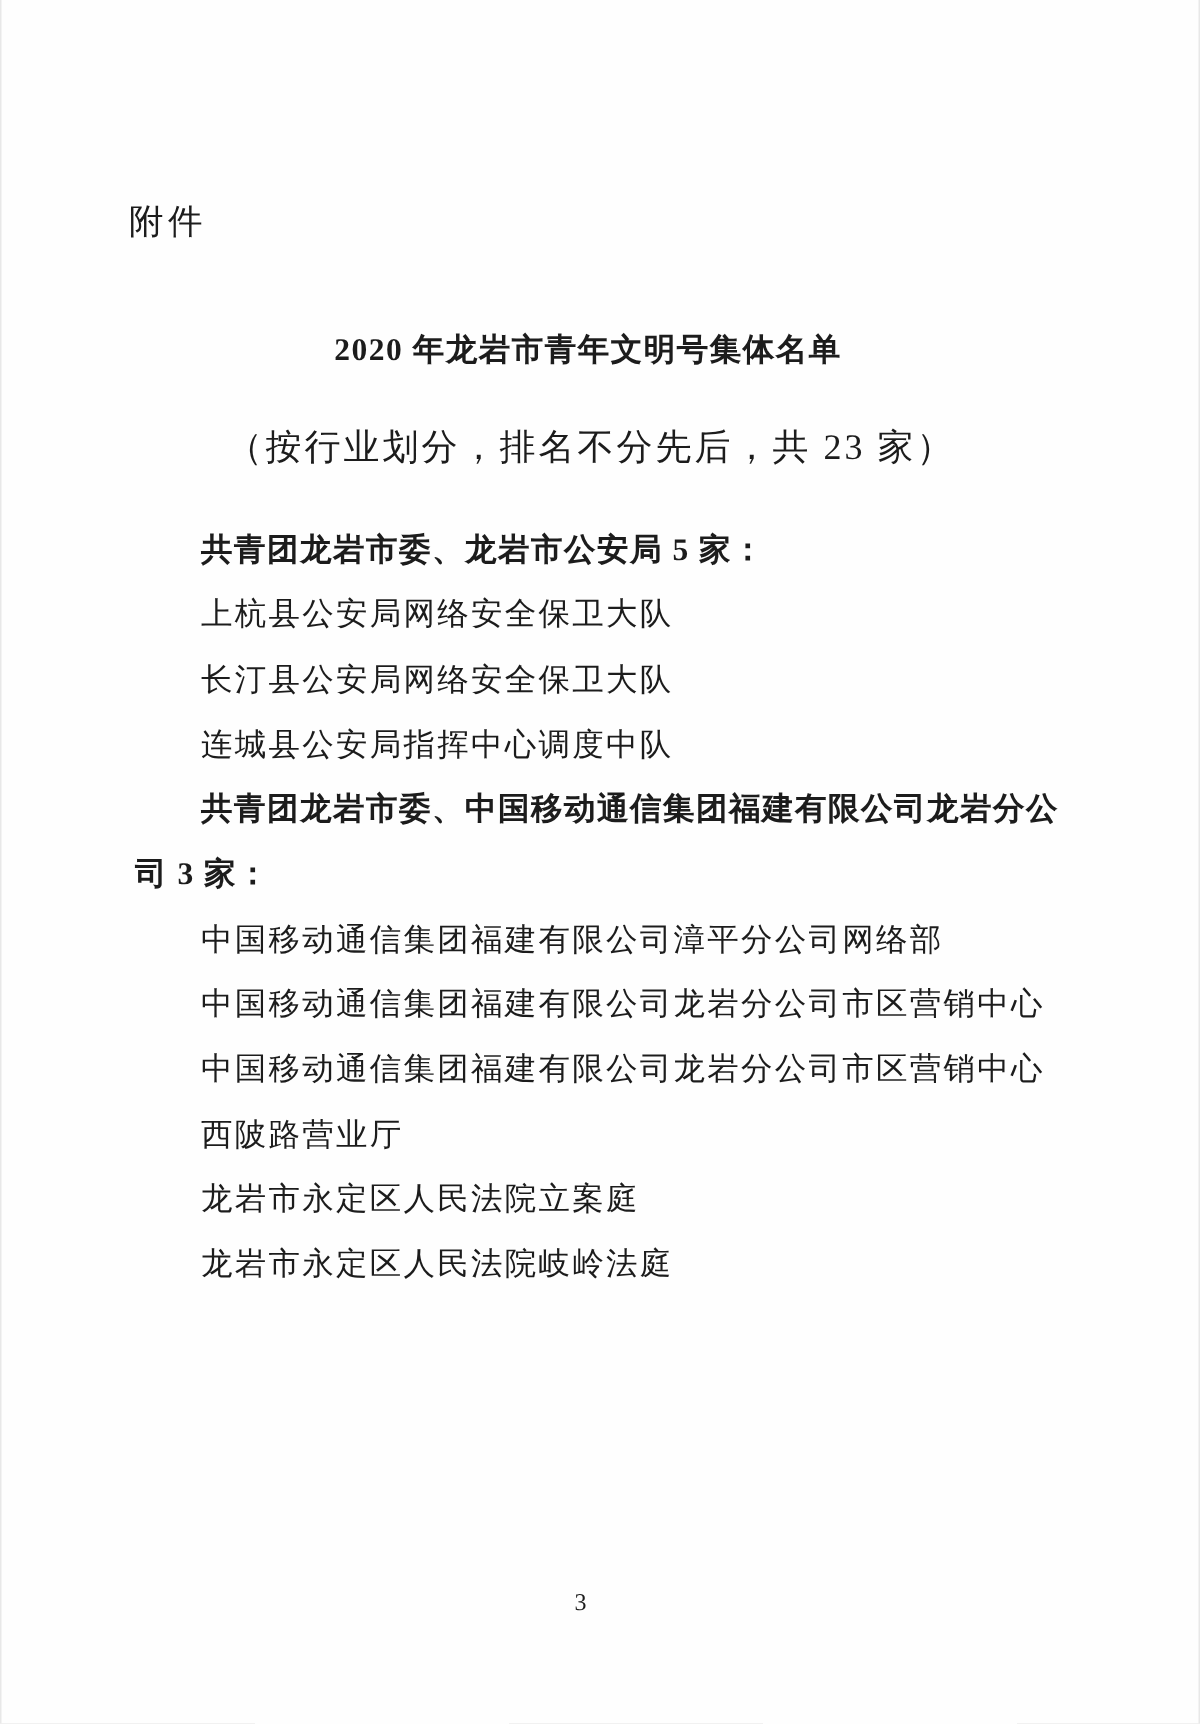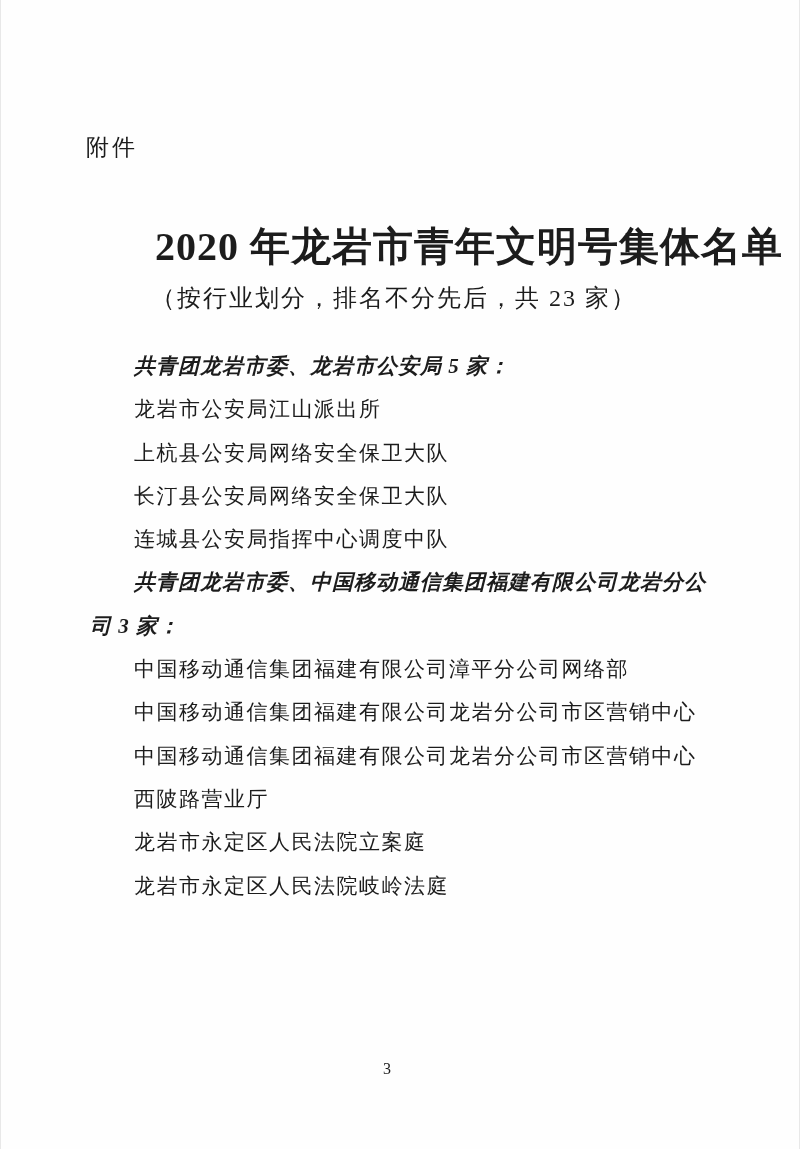--- a/index.html
+++ b/index.html
@@ -24,22 +24,22 @@
     font-size: 23px;
     letter-spacing: 3px;
     white-space: nowrap;
   }
   .doc-title {
     position: absolute;
     left: 0;
     top: 219px;
     width: 782px;
     margin: 0;
-    text-align: right;
-    font-size: 40px;
+    text-align: center;
+    font-size: 21px;
     font-weight: bold;
     letter-spacing: 1px;
     white-space: nowrap;
   }
   .doc-subtitle {
     position: absolute;
     left: 0;
     top: 282px;
     width: 786px;
     text-align: center;
@@ -59,21 +59,20 @@
     font-size: 21px;
     letter-spacing: 1.5px;
     white-space: nowrap;
   }
   .line.indent {
     padding-left: 44px;
   }
   .line.header {
     font-weight: 600;
     letter-spacing: 1px;
-    font-style: italic;
   }
   .page-number {
     position: absolute;
     top: 1060px;
     left: 0;
     width: 772px;
     text-align: center;
     font-size: 16px;
   }
 </style>
@@ -82,21 +81,20 @@
 
 <div class="page">
   <div class="attachment-label">附件</div>
 
   <h1 class="doc-title">2020 年龙岩市青年文明号集体名单</h1>
 
   <div class="doc-subtitle">（按行业划分，排名不分先后，共 23 家）</div>
 
   <div class="doc-body">
       <div class="line header indent">共青团龙岩市委、龙岩市公安局 5 家：</div>
-      <div class="line indent">龙岩市公安局江山派出所</div>
       <div class="line indent">上杭县公安局网络安全保卫大队</div>
       <div class="line indent">长汀县公安局网络安全保卫大队</div>
       <div class="line indent">连城县公安局指挥中心调度中队</div>
       <div class="line header indent">共青团龙岩市委、中国移动通信集团福建有限公司龙岩分公</div>
       <div class="line header">司 3 家：</div>
       <div class="line indent">中国移动通信集团福建有限公司漳平分公司网络部</div>
       <div class="line indent">中国移动通信集团福建有限公司龙岩分公司市区营销中心</div>
       <div class="line indent">中国移动通信集团福建有限公司龙岩分公司市区营销中心</div>
       <div class="line indent">西陂路营业厅</div>
       <div class="line indent">龙岩市永定区人民法院立案庭</div>

